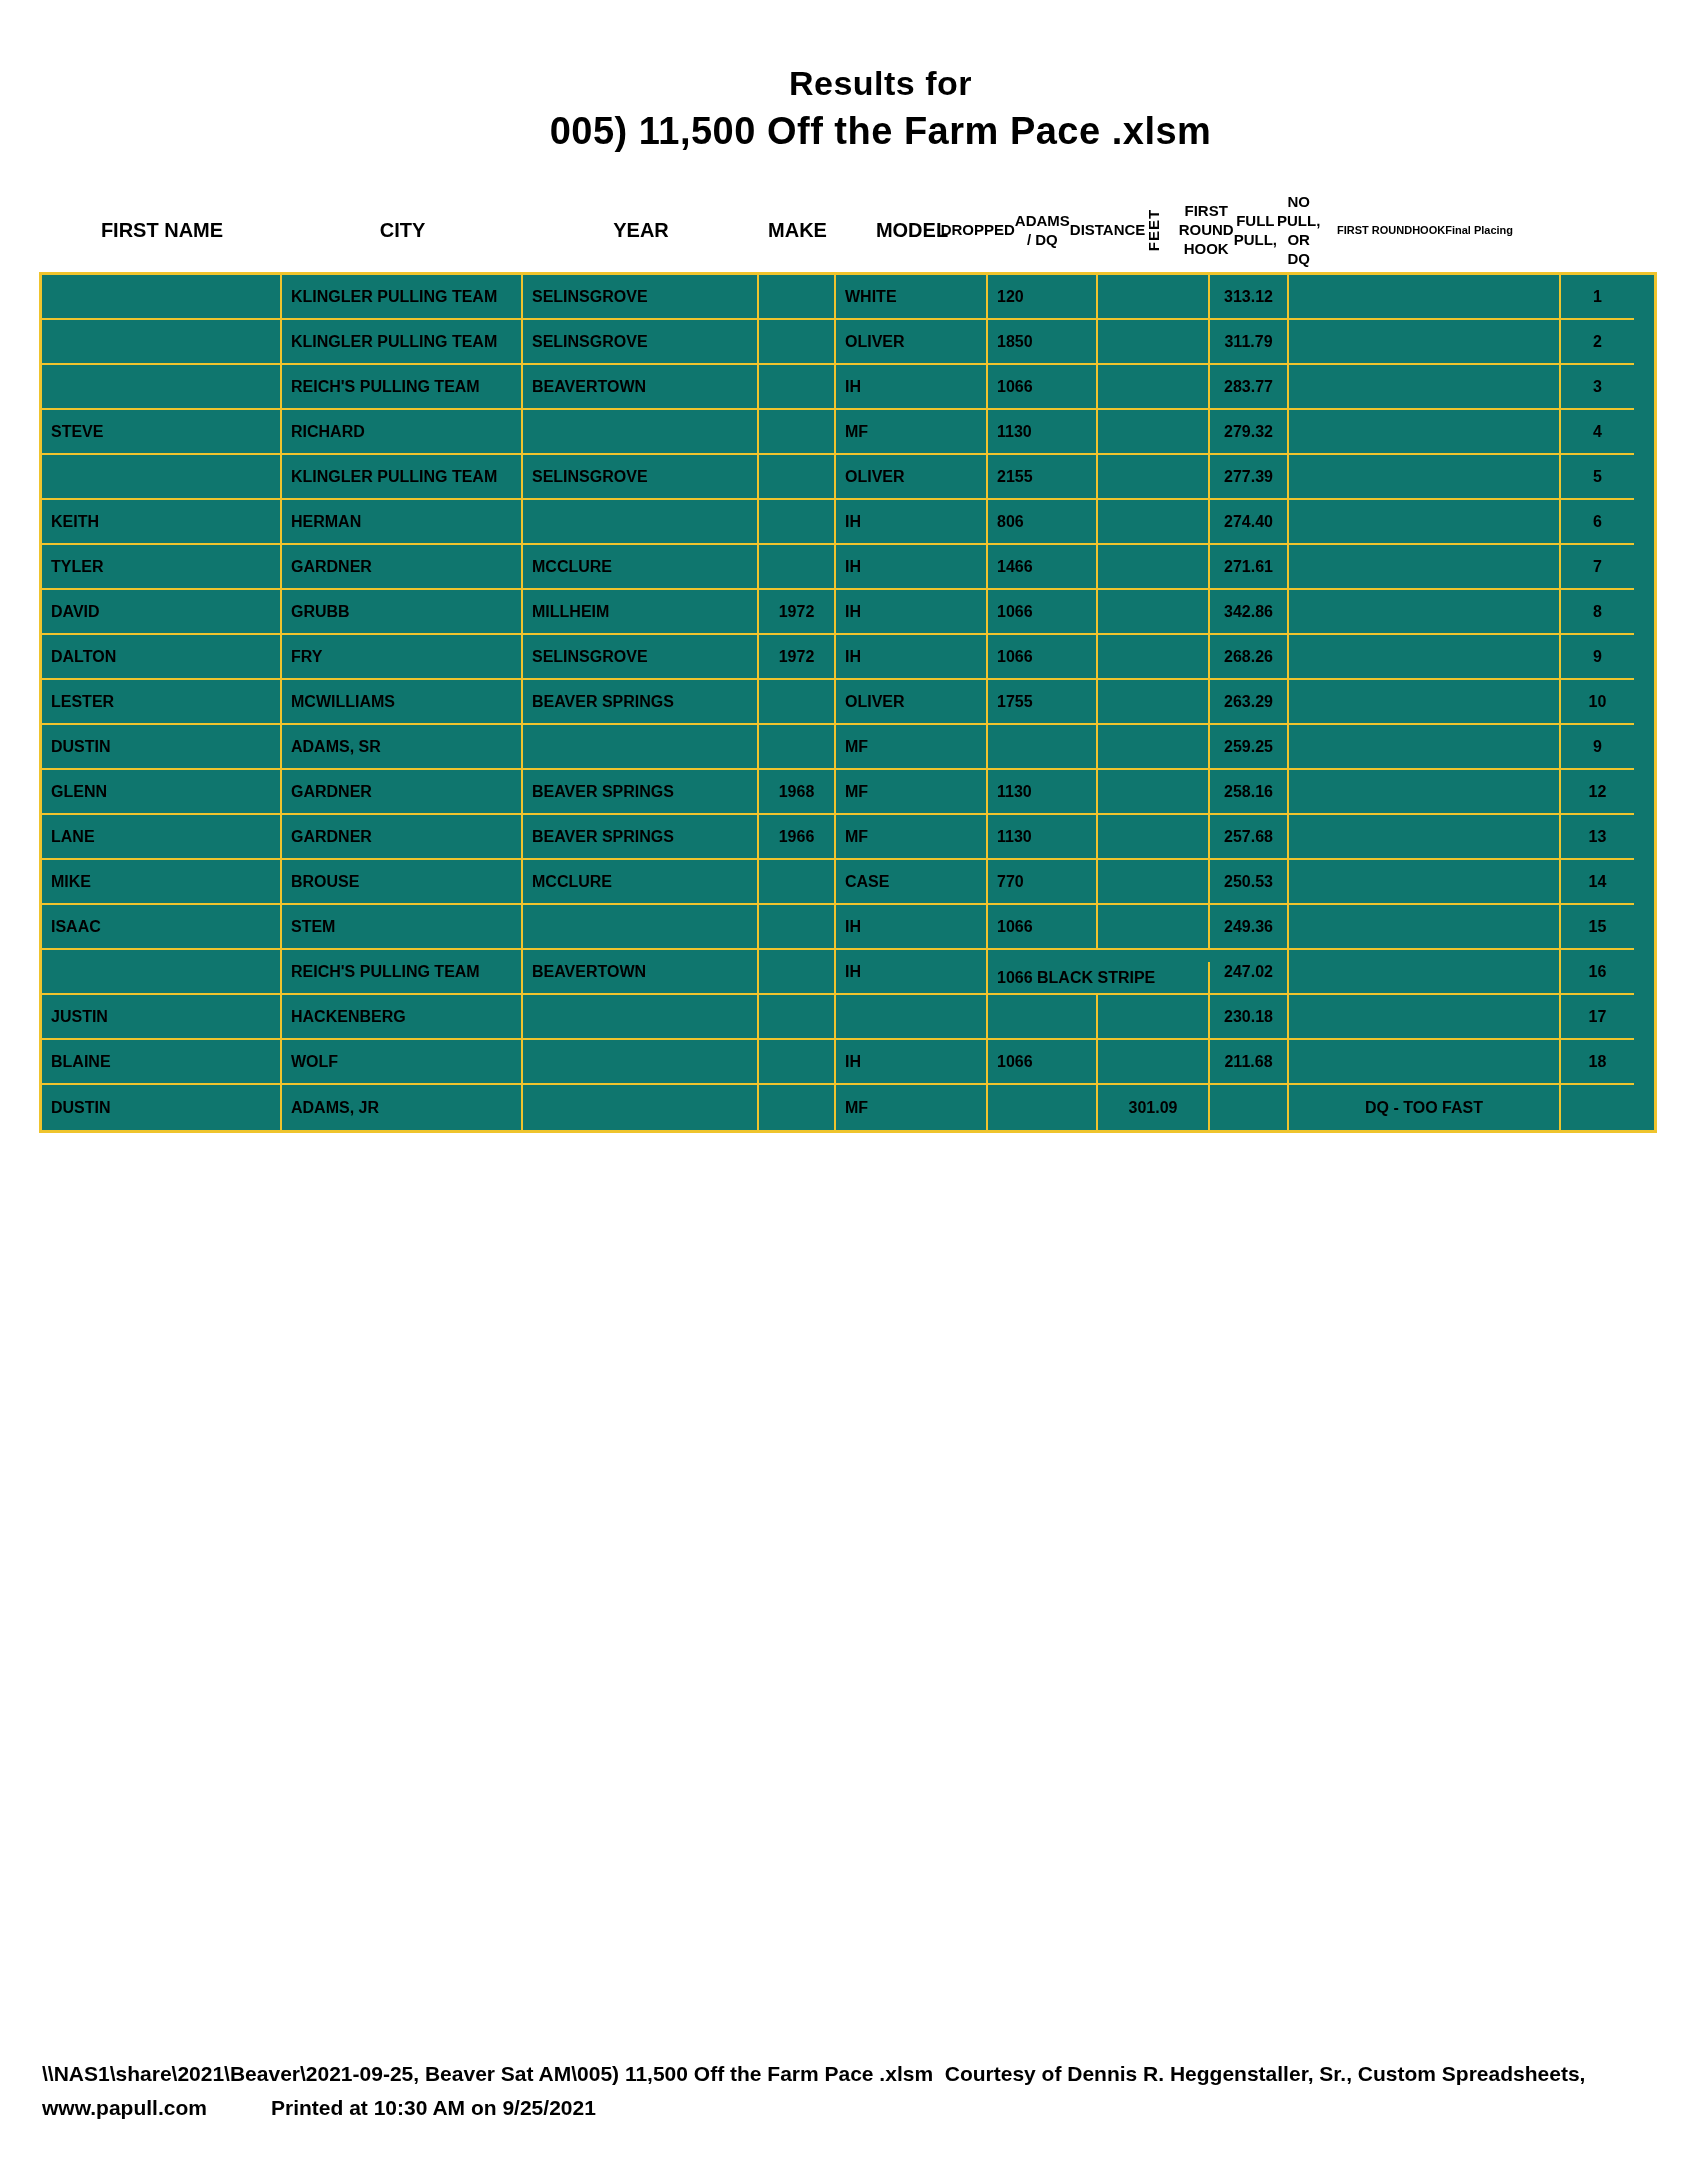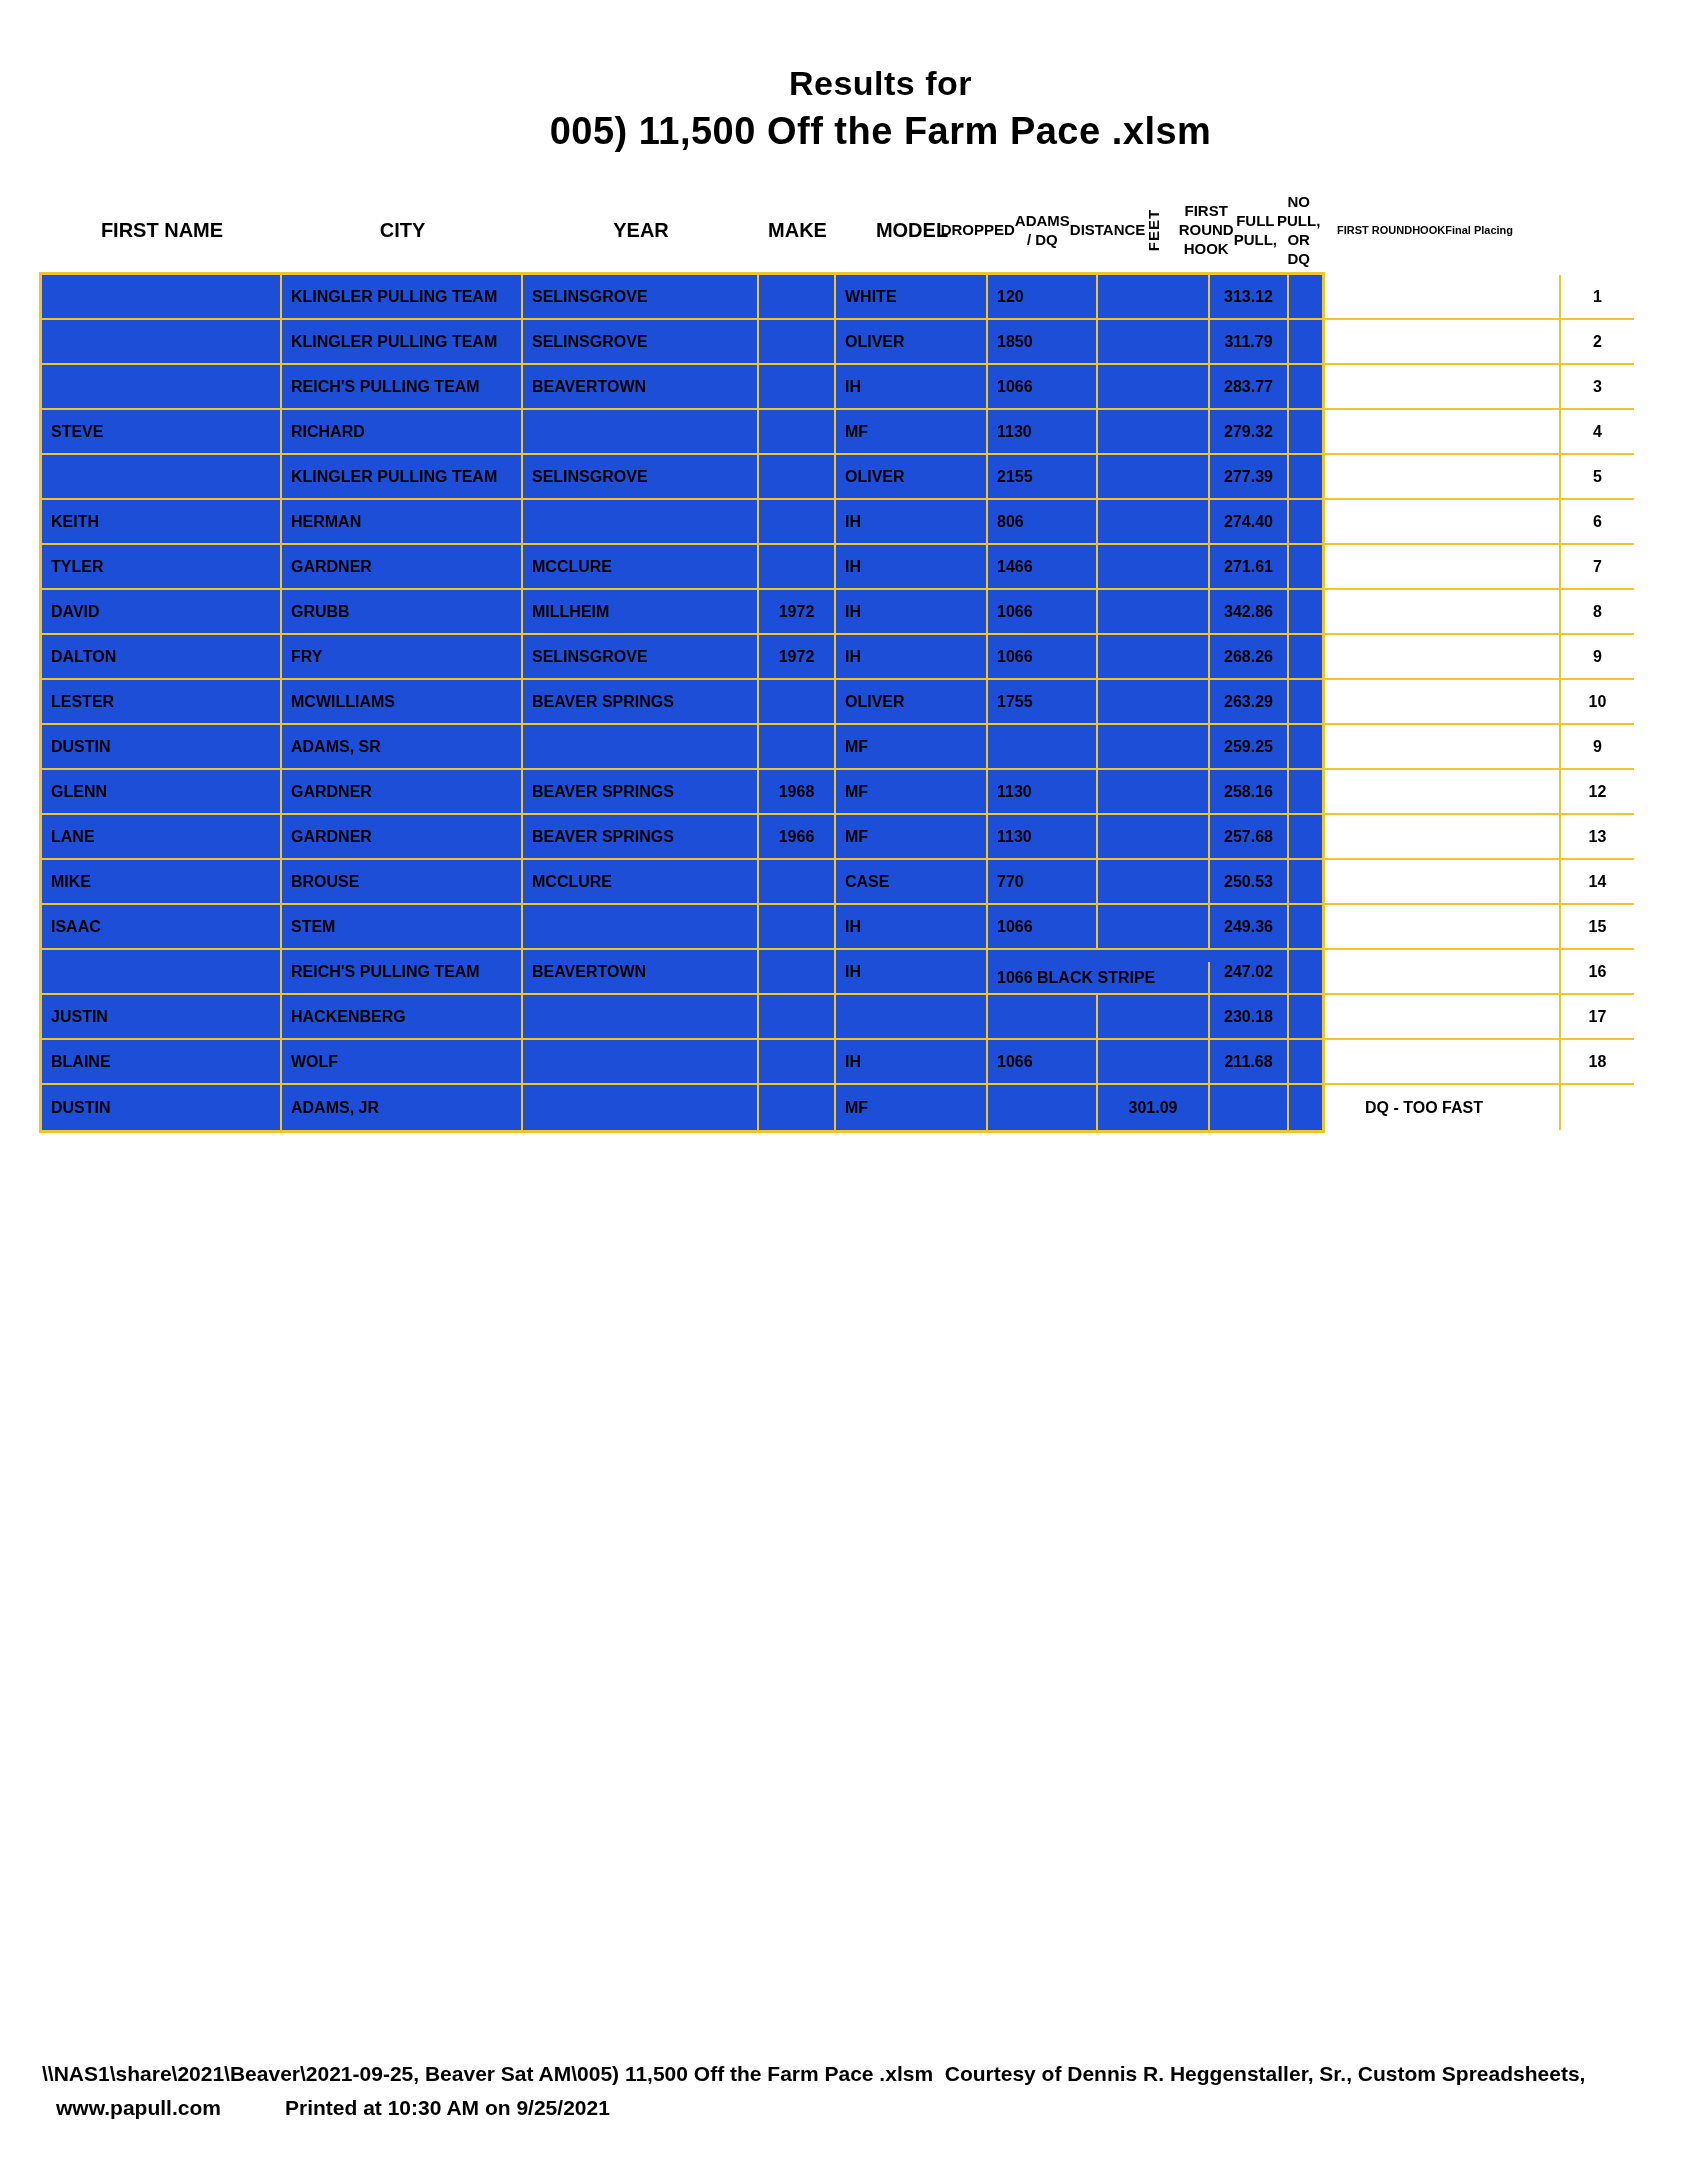--- a/index.html
+++ b/index.html
@@ -24,44 +24,44 @@
   .th {
     display:flex; flex-direction:row; justify-content:center; align-items:center;
     text-align:center; font-weight:bold; font-size:20px; line-height:24px;
   }
   .th.small { font-size:15px; line-height:19px; }
   .th.tiny  { font-size:11px; line-height:14px; }
   .th.rot span { transform:rotate(-90deg); font-size:15px; letter-spacing:1px; white-space:nowrap; }
 
   
   .tbody {
-    position:absolute; left:39px; top:272px; width:1286px;
+    position:absolute; left:39px; top:272px; width:1618px;
     box-sizing:border-box; border:3px solid var(--gold);
     display:grid;
     grid-template-columns:240px 241px 236px 77px 152px 110px 112px 79px 272px 73px;
     grid-auto-rows:45px;
-    background:#1d4ed8;
+    background:#0f766e;
   }
   .td {
     box-sizing:border-box;
     border-right:2px solid var(--gold);
     border-bottom:2px solid var(--gold);
     display:flex; align-items:center;
     font-weight:bold; font-size:16px; white-space:nowrap; overflow:visible;
   }
   .td.left   { padding-left:9px; }
   .td.center { justify-content:center; }
   .td.span2  { grid-column:span 2;margin-top:12px; }
   .td.last-col { border-right:none; }
   .td.last-row { border-bottom:none; }
 
   
   .footer { position:absolute; left:42px; top:2061px; font-weight:bold; font-size:21px; line-height:26px; }
   .footer .f1 { white-space:pre; }
-  .footer .f2 { position:relative; margin-top:8px; height:26px;margin-left:14px; }
+  .footer .f2 { position:relative; margin-top:8px; height:26px; }
   .footer .f2 .printed { position:absolute; left:229px; top:0; white-space:pre; }
 </style>
 </head>
 <body>
 
 <div class="page">
 
   <div class="title">
     <div class="l1">Results for</div>
     <div class="l2">005) 11,500 Off the Farm Pace .xlsm</div>

